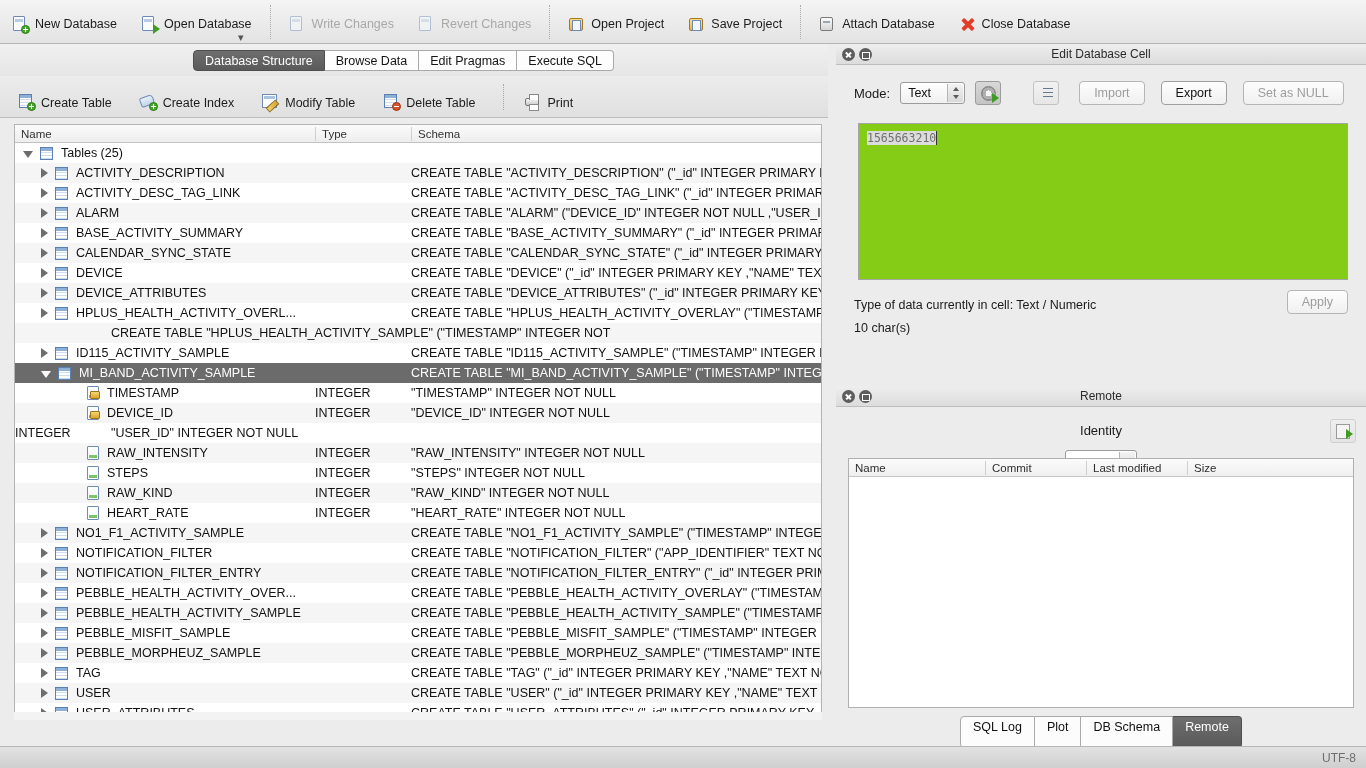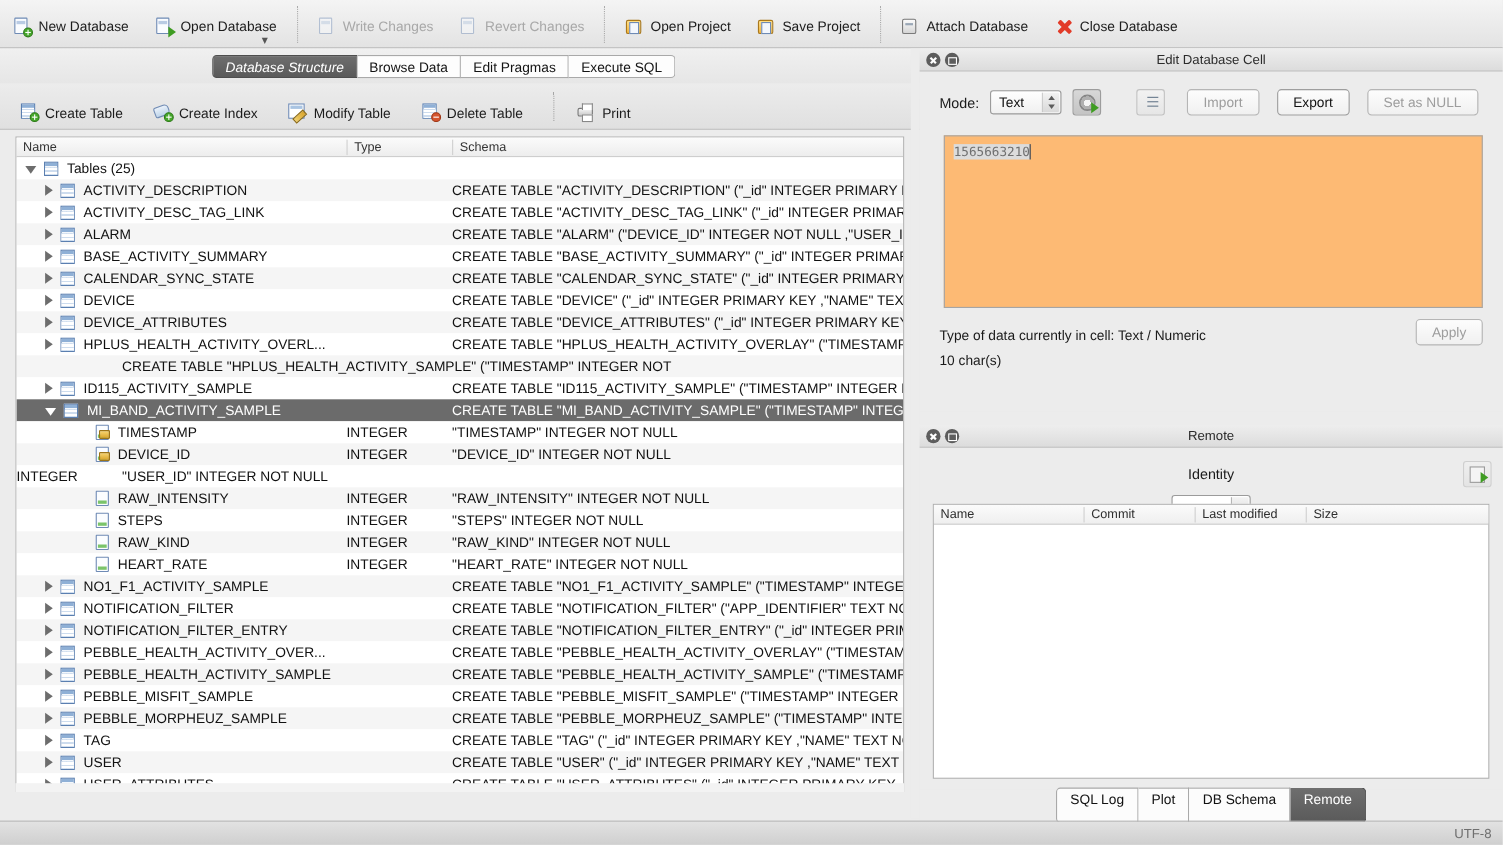--- a/index.html
+++ b/index.html
@@ -153,21 +153,21 @@
   .tab {
     height: 21px; line-height: 20px; padding: 0 11px;
     font-size: 12.5px; color: #141414;
     background: #fdfdfd; border: 1px solid #a9a9a9; border-left: none;
     cursor: default; white-space: nowrap;
   }
   .tab:first-child { border-left: 1px solid #a9a9a9; border-radius: 4px 0 0 4px; }
   .tab:last-child { border-radius: 0 4px 4px 0; }
   .tab.active {
     background: linear-gradient(to bottom,#6e6e6e,#5a5a5a);
-    color: #ffffff; border-color: #4e4e4e; font-style: italic;
+    color: #ffffff; border-color: #4e4e4e;
   }
 
   
   #struct-toolbar {
     position: absolute; left: 0; top: 76px; width: 836px; height: 42px;
     background: linear-gradient(to bottom,#ececec,#e0e0e0);
     border-bottom: 1px solid #bdbdbd;
     display: flex; align-items: center;
   }
   .st-btn {
@@ -333,21 +333,21 @@
 
   .push-btn {
     height: 24px; padding: 0 14px; border-radius: 4px;
     border: 1px solid #b5b5b5; background: linear-gradient(to bottom,#fdfdfd,#f0f0f0);
     display: flex; align-items: center; justify-content: center;
     font-size: 12.5px; color: #9d9d9d; white-space: nowrap;
   }
   .push-btn.enabled { color: #111; border-color: #9e9e9e; }
   .cell-box {
     margin: 18px 18px 0 22px; height: 157px;
-    background: #fdba74; border: 1px solid #a5a5a5;
+    background: #84cc16; border: 1px solid #a5a5a5;
     padding: 7px 8px; font-family: "DejaVu Sans Mono", monospace;
     font-size: 11.5px; color: #6f6f6f;
   }
   .cell-val {
     display: inline-block; background: #dcdcdc; padding: 0 0px;
     border-right: 1px solid #333;
   }
   .cell-info {
     padding: 14px 18px 0 18px; font-size: 12.5px; color: #1a1a1a;
     line-height: 23px; position: relative;

